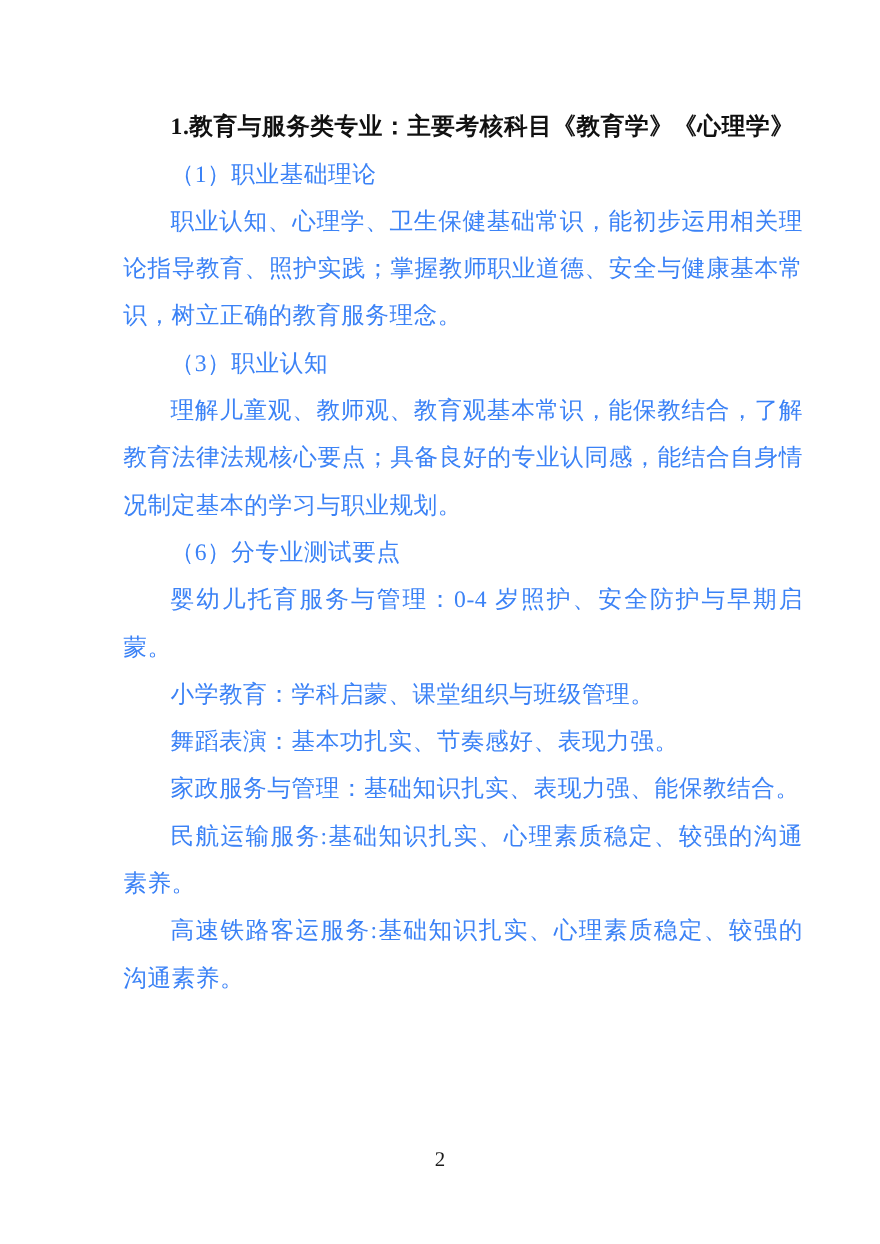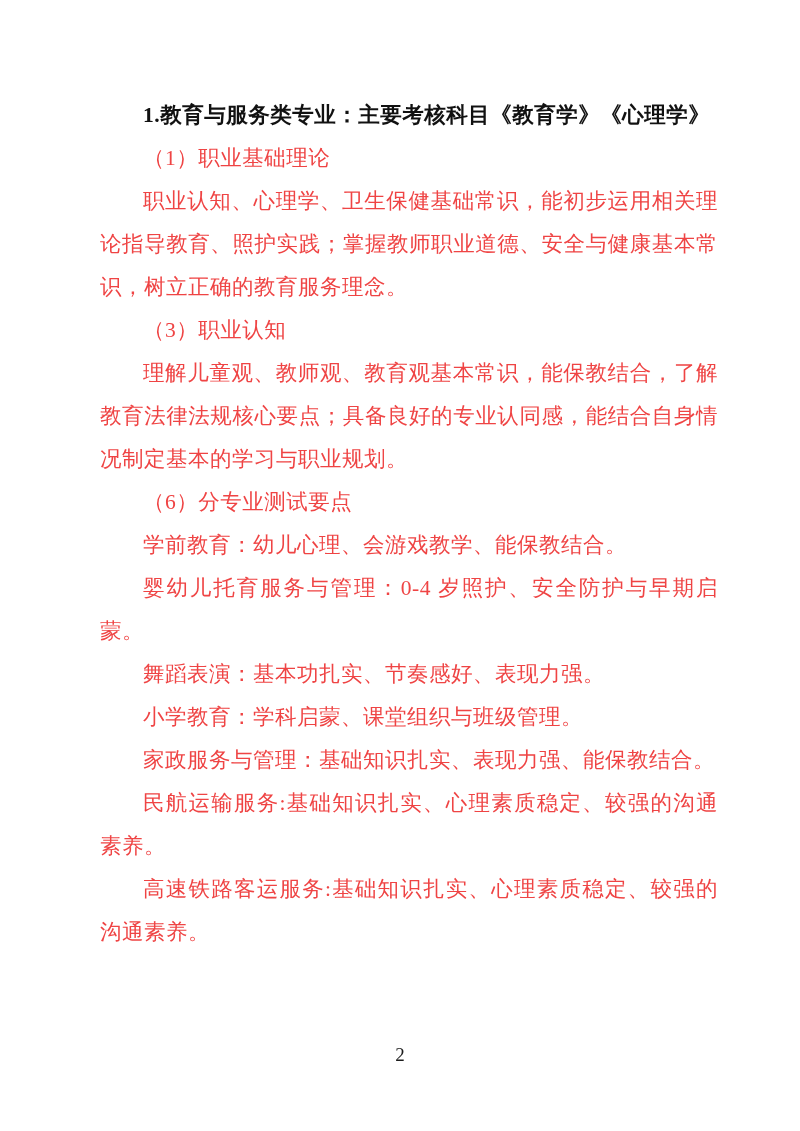--- a/index.html
+++ b/index.html
@@ -10,30 +10,30 @@
   .page {
     position: relative;
     width: 800px;
     height: 1131px;
     background: #ffffff;
     overflow: hidden;
     font-family: "Liberation Serif", "DejaVu Serif", serif;
   }
   .content {
     position: absolute;
-    left: 100px;
+    left: 112px;
     top: 94px;
     width: 618px;
   }
   .content p {
     margin: 0;
     padding: 0;
     font-size: 21.5px;
     line-height: 43px;
-    color: #ef4444;
+    color: #3b82f6;
     text-indent: 2em;
     text-align: justify;
     text-justify: inter-ideograph;
     letter-spacing: 0.5px;
   }
   .content p.heading {
     font-weight: bold;
     color: #111111;
   }
   .page-number {
@@ -53,23 +53,22 @@
 
 <div class="page">
   <div class="content">
     <p class="heading">1.教育与服务类专业：主要考核科目《教育学》《心理学》</p>
     <div id="paragraphs">
         <p>（1）职业基础理论</p>
         <p>职业认知、心理学、卫生保健基础常识，能初步运用相关理论指导教育、照护实践；掌握教师职业道德、安全与健康基本常识，树立正确的教育服务理念。</p>
         <p>（3）职业认知</p>
         <p>理解儿童观、教师观、教育观基本常识，能保教结合，了解教育法律法规核心要点；具备良好的专业认同感，能结合自身情况制定基本的学习与职业规划。</p>
         <p>（6）分专业测试要点</p>
-        <p>学前教育：幼儿心理、会游戏教学、能保教结合。</p>
         <p>婴幼儿托育服务与管理：0-4 岁照护、安全防护与早期启蒙。</p>
+        <p>小学教育：学科启蒙、课堂组织与班级管理。</p>
         <p>舞蹈表演：基本功扎实、节奏感好、表现力强。</p>
-        <p>小学教育：学科启蒙、课堂组织与班级管理。</p>
         <p>家政服务与管理：基础知识扎实、表现力强、能保教结合。</p>
         <p>民航运输服务:基础知识扎实、心理素质稳定、较强的沟通素养。</p>
         <p>高速铁路客运服务:基础知识扎实、心理素质稳定、较强的沟通素养。</p>
       </div>
   </div>
   <div class="page-number">2</div>
 </div>
 
 </body></html>

